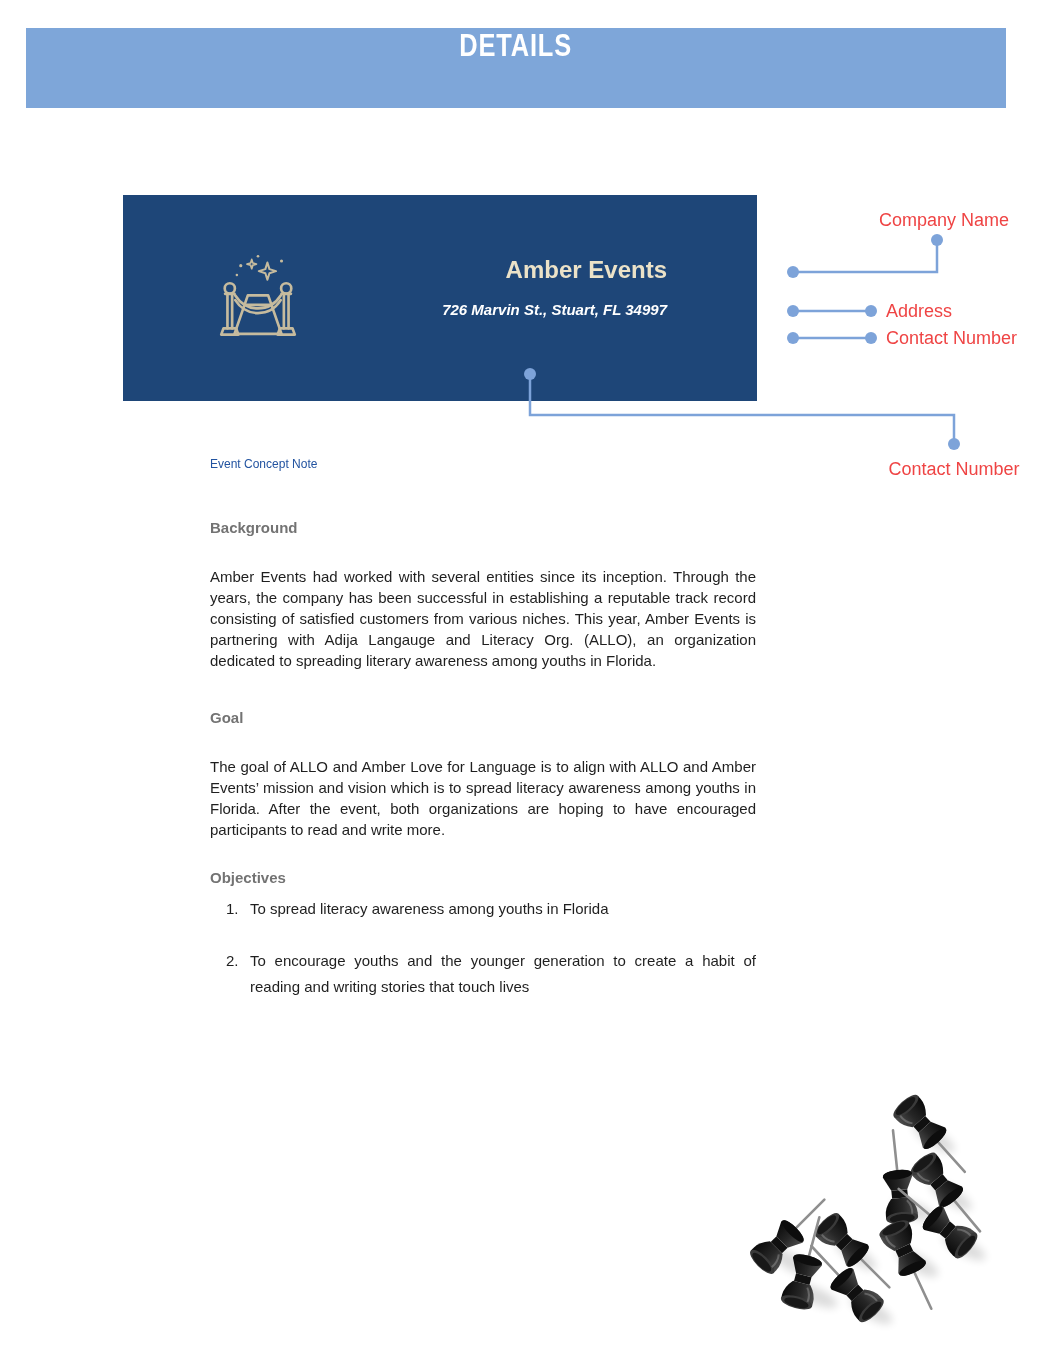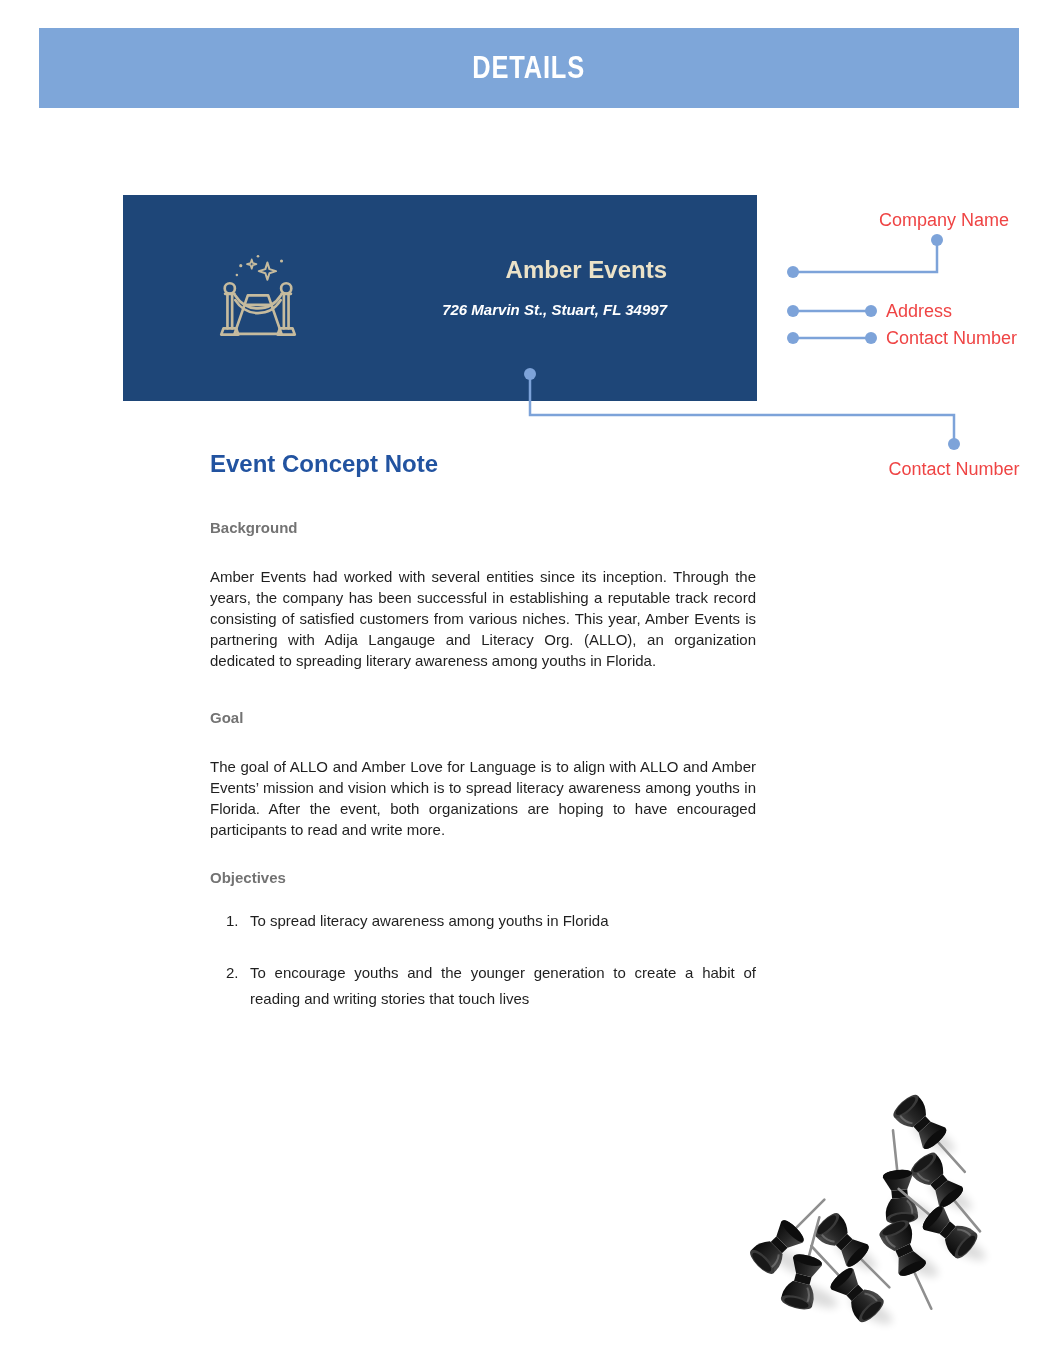--- a/index.html
+++ b/index.html
@@ -5,22 +5,22 @@
   * { margin:0; padding:0; box-sizing:border-box; }
   html,body { background:#ffffff; }
   body {
     width:1050px; height:1360px; position:relative; overflow:hidden;
     font-family:"Liberation Sans", sans-serif; color:#212121;
   }
   .page { position:absolute; inset:0; }
 
   
   .banner {
-    position:absolute; left:39px; top:28px; width:980px; height:80px;
-    background:#7ea6d9; display:flex; align-items:center; justify-content:center;
+    position:absolute; left:26px; top:28px; width:980px; height:80px;
+    background:#7ea6d9; display:flex; align-items:flex-start; justify-content:center;
   }
   .banner span {
     color:#ffffff; font-weight:bold; font-size:31px; letter-spacing:1px;
     transform:scaleX(0.82); transform-origin:center;
   }
 
   
   .letterhead {
     position:absolute; left:123px; top:195px; width:634px; height:206px;
     background:#1e4678;
@@ -32,24 +32,24 @@
 
   
   .connectors { position:absolute; left:0; top:0; width:1050px; height:1360px; pointer-events:none; }
 
   
   .callout { position:absolute; font-size:18px; color:#ef4444; line-height:18px; white-space:nowrap; }
   .callout.center { transform:translateX(-50%); }
 
   
   .doc { position:absolute; left:210px; top:452px; width:546px; }
-  .doc-title { font-size:24px; line-height:24px; font-weight:bold; color:#2253a0; margin-bottom:42px; }
+  .doc-title { font-size:12px; line-height:24px; font-weight:normal; color:#2253a0; margin-bottom:42px; }
   .sec-h { font-size:15px; line-height:20px; font-weight:bold; color:#737373; margin:0 0 6px 0; }
   .sec-h.goal { margin-top:37px; }
-  .sec-h.objectives { margin-top:28px; margin-bottom:20px; }
+  .sec-h.objectives { margin-top:28px; margin-bottom:8px; }
   .doc p { font-size:15px; line-height:21px; text-align:justify; color:#1f1f1f;margin-top:28px; }
   .doc p.para-gap { margin-bottom:30px; }
   .doc ol { list-style:none; }
   .doc li { display:flex; padding-left:16px; font-size:15px; line-height:26px; color:#1f1f1f; }
   .doc li .num { width:24px; flex:0 0 24px; }
   .doc li.li2 { margin-top:26px; }
   .doc li .li-text { flex:1; text-align:justify; }
 
   
   .pins { position:absolute; left:750px; top:1080px; width:300px; height:280px; }

